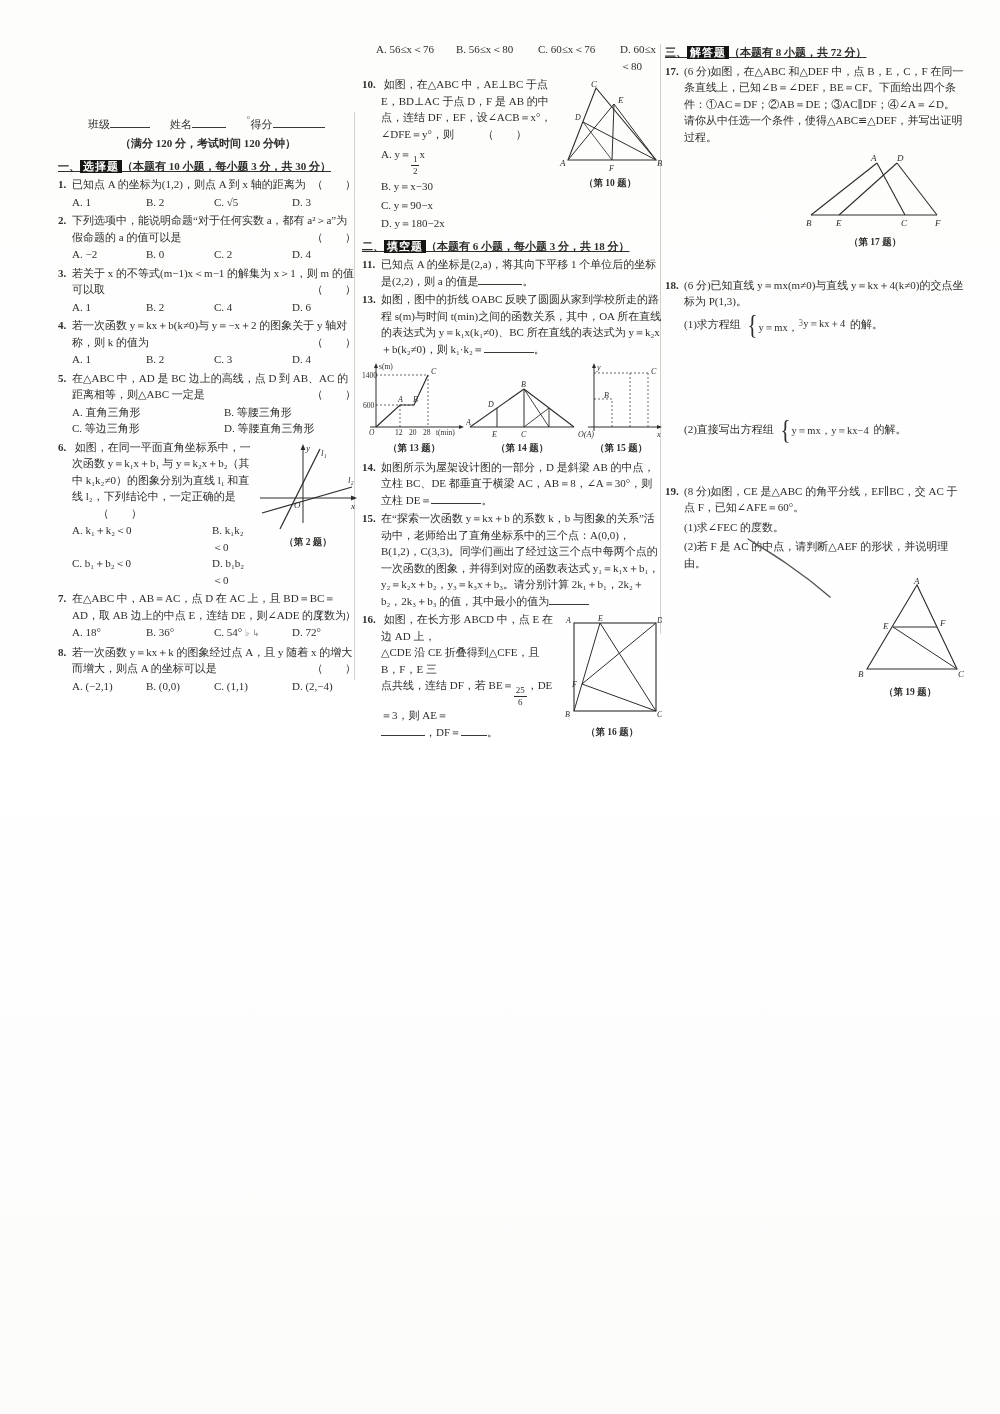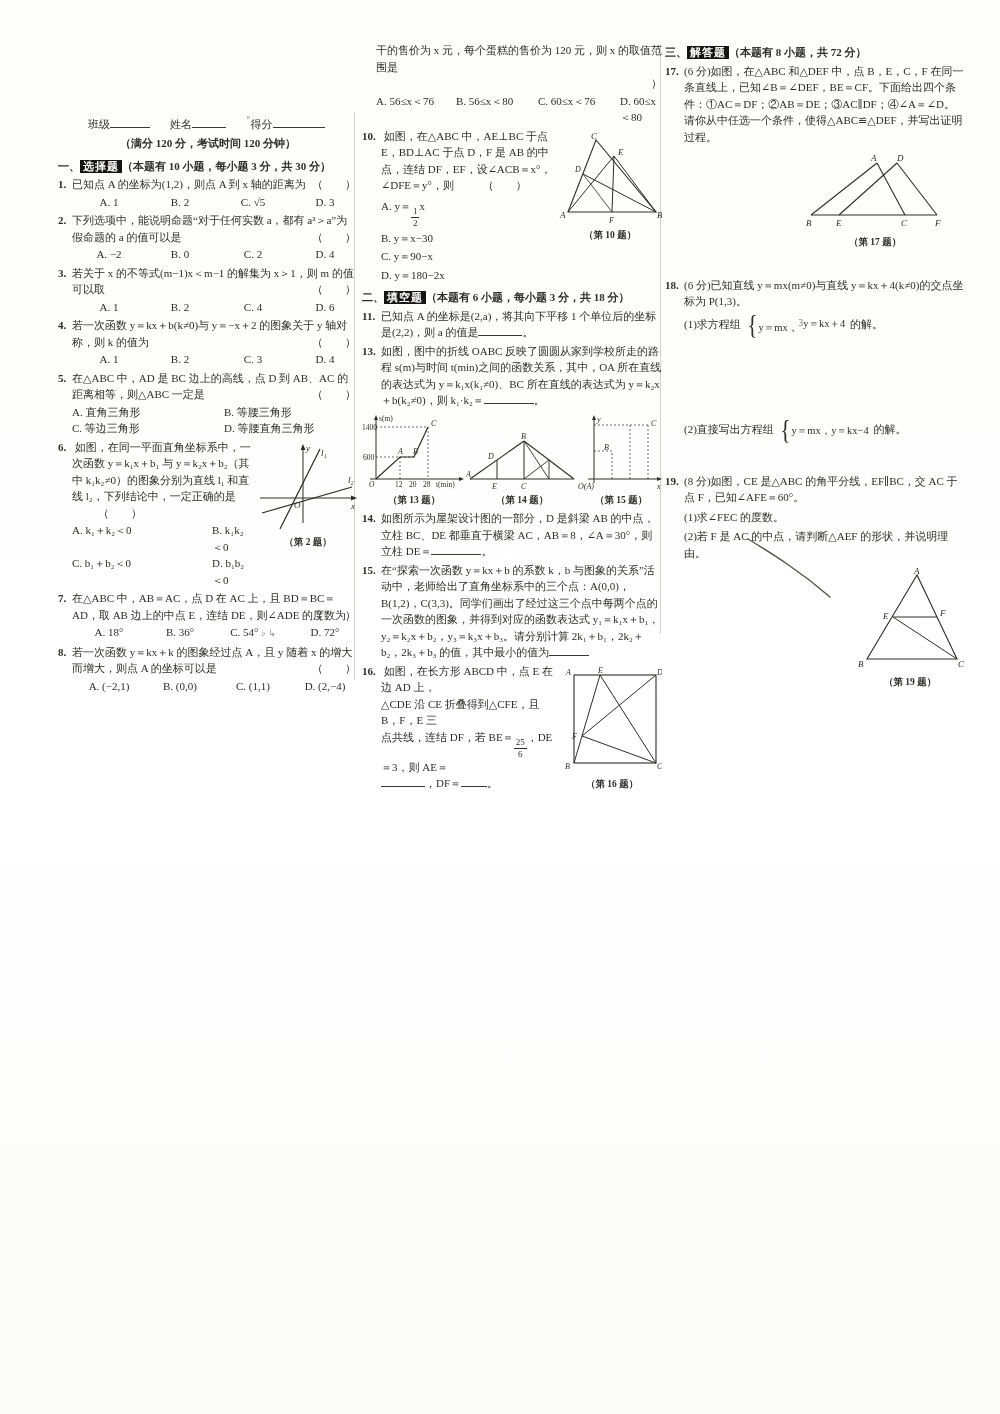--- a/index.html
+++ b/index.html
@@ -9,30 +9,30 @@
   .col{position:absolute;width:300px;font-size:11px;line-height:16.5px;}
   #col1{left:58px;top:112px;}
   #col2{left:362px;top:40px;}
   #col3{left:665px;top:44px;}
   .vrule{position:absolute;width:1px;background:#c6c5c2;opacity:.8;}
   
   .hdr{display:flex;gap:6px;padding-left:30px;align-items:flex-end;}
   .hdr .fld{margin-right:14px;white-space:nowrap;}
   .blank{display:inline-block;border-bottom:1px solid #3a3936;height:10px;vertical-align:baseline;}
   .sub{text-align:center;font-weight:bold;margin-top:3px;}
-  .secline{font-weight:bold;margin:6px 0 2px 0;}
+  .secline{font-weight:bold;margin:6px 0 2px 0;text-decoration:underline;}
   .badge{background:#161513;color:#fff;padding:0 3px 1px 3px;letter-spacing:1px;}
   
   .q{position:relative;padding-left:14px;margin-top:2px;}
   .q2d{padding-left:19px;}
   .qnum{display:inline-block;width:14px;margin-left:-14px;font-weight:bold;}
   .q2d .qnum{width:19px;margin-left:-19px;}
   .br{position:absolute;right:2px;bottom:0;}
   .brin{margin-left:26px;}
-  .opts4{display:grid;grid-template-columns:74px 68px 78px auto;padding-left:14px;margin-top:1px;text-align:center;}
+  .opts4{display:grid;grid-template-columns:74px 68px 78px auto;padding-left:14px;margin-top:1px;}
   .opts2{display:grid;grid-template-columns:152px auto;padding-left:14px;margin-top:1px;}
   .opts2n{display:grid;grid-template-columns:140px auto;padding-left:14px;margin-top:1px;}
   .opts9{display:grid;grid-template-columns:80px 82px 82px auto;padding-left:14px;margin-top:1px;}
   .optline{padding-left:19px;margin-top:2px;}
   .figR{float:right;margin:2px 0 2px 6px;text-align:center;}
   .figcap{font-size:9.5px;font-weight:bold;text-align:center;margin-top:1px;}
   svg{display:block;margin:0 auto;}
   svg text{font-family:"Liberation Serif","DejaVu Serif",serif;font-style:italic;fill:#2e2d2b;}
   svg text.rm{font-style:normal;}
   .frac{display:inline-flex;flex-direction:column;vertical-align:-4px;line-height:1;text-align:center;font-size:9px;}
@@ -171,24 +171,20 @@
       <span>A. (−2,1)</span>
         <span>B. (0,0)</span>
         <span>C. (1,1)</span>
         <span>D. (2,−4)</span>
     </div>
 
   </div>
 
   <div class="col" id="col2">
 
-    <div class="q" style="padding-left:14px">
-      <span>干的售价为 x 元，每个蛋糕的售价为 120 元，则 x 的取值范围是</span>
-      <div style="text-align:right">）</div>
-    </div>
     <div class="opts9">
       <span>A. 56≤x＜76</span>
         <span>B. 56≤x＜80</span>
         <span>C. 60≤x＜76</span>
         <span>D. 60≤x＜80</span>
     </div>
 
     <div class="q q2d">
       <span class="qnum">10.</span>
       <span class="figR">
@@ -383,21 +379,21 @@
           <span class="sysb">{</span>
           <span class="sysl">
             <span>y＝mx，</span>
             <span>y＝kx−4</span>
           </span>
         </span>
         <span>的解。</span>
       </div>
     </div>
 
-    <div class="q q2d" style="margin-top:34px">
+    <div class="q q2d" style="margin-top:44px">
       <span class="qnum">19.</span><span>(8 分)</span><span>如图，CE 是△ABC 的角平分线，EF∥BC，交 AC 于点 F，已知∠AFE＝60°。</span>
       <div style="margin-top:3px">(1)求∠FEC 的度数。</div>
       <div style="margin-top:3px">(2)若 F 是 AC 的中点，请判断△AEF 的形状，并说明理由。</div>
       <div style="text-align:right;margin-top:6px">
         <span style="display:inline-block;text-align:center">
           <svg width="110" height="106" viewBox="0 0 110 106">
             <polygon points="62,8 12,92 102,92" fill="none" stroke="#2e2d2b" stroke-width="1.1"></polygon>
             <line x1="38" y1="50" x2="82" y2="50" stroke="#2e2d2b" stroke-width="1"></line>
             <line x1="38" y1="50" x2="102" y2="92" stroke="#2e2d2b" stroke-width="1"></line>
             <text x="59" y="7" font-size="9">A</text>

